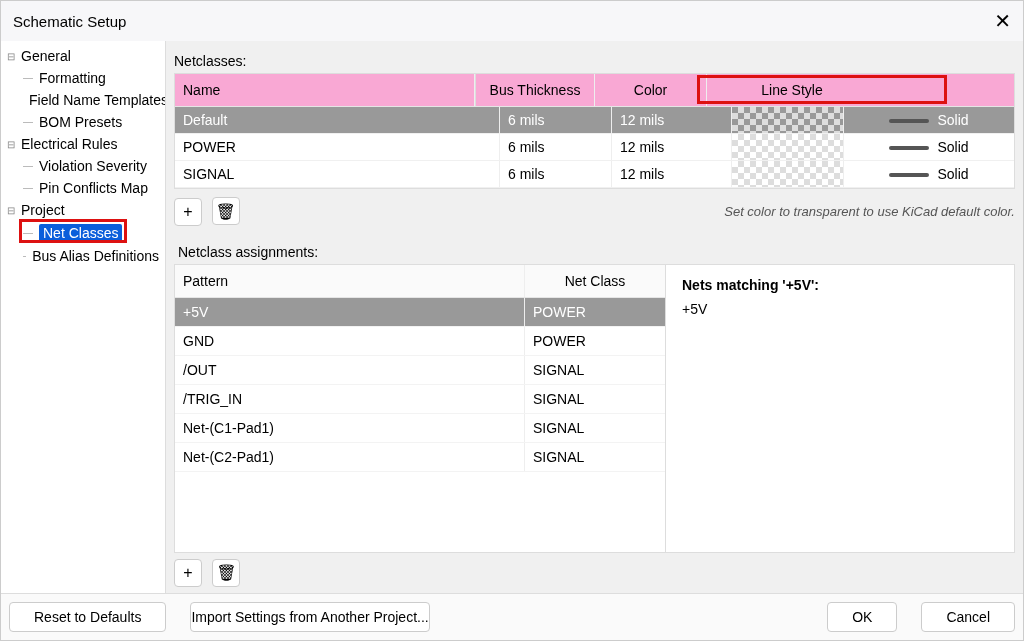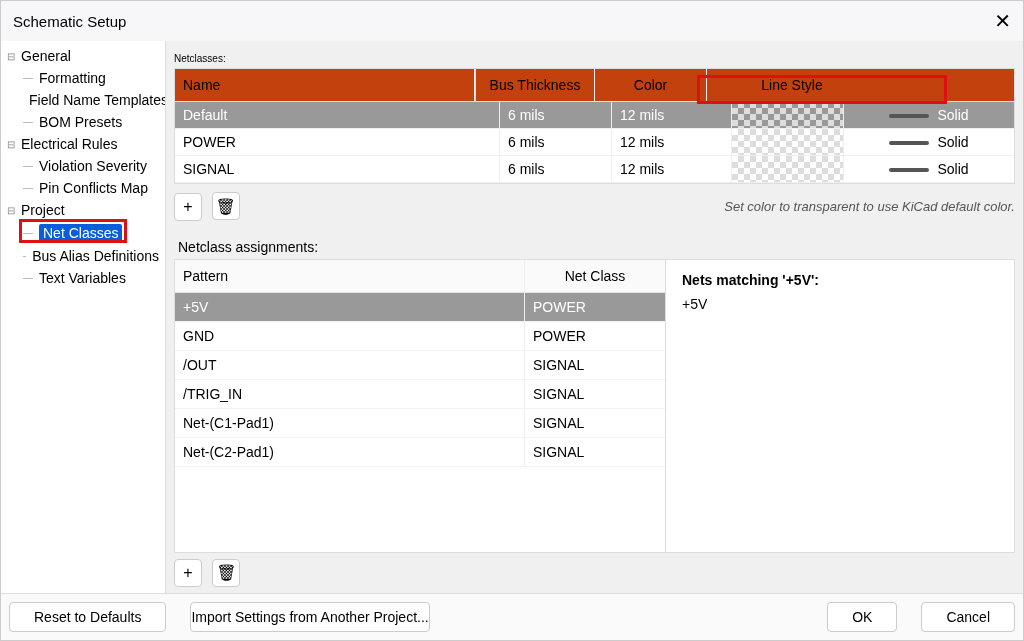--- a/index.html
+++ b/index.html
@@ -10,24 +10,24 @@
     .body { flex: 1; display: flex; overflow: hidden; }
     .sidebar { width: 195px; border-right: 1px solid #ddd; padding: 4px 0; overflow-y: auto; font-size: 14px; }
     .tree-node { padding: 3px 6px; cursor: pointer; white-space: nowrap; display: flex; align-items: center; gap: 2px; }
     .tree-toggle { width: 12px; color: #888; font-size: 10px; }
     .tree-node.child { padding-left: 22px; }
     .tree-node.child::before { content: ""; display: inline-block; width: 10px; border-top: 1px solid #bbb; margin-right: 4px; }
     .selected-node { position: relative; }
     .selected-highlight { background: #0a5edb; color: #fff; padding: 1px 4px; border-radius: 2px; }
     .red-box { position: absolute; border: 3px solid #d11; left: 18px; top: -2px; width: 108px; height: 24px; pointer-events: none; }
     .content { flex: 1; display: flex; flex-direction: column; background: #f0f0f0; }
-    .section-label { padding: 12px 8px 4px; font-size: 10px; background: #f0f0f0; }
+    .section-label { padding: 12px 8px 4px; font-size: 14px; background: #f0f0f0; }
     .grid { background: #fff; border: 1px solid #ddd; }
     .netclass-grid { display: flex; flex-direction: column; }
-    .header-row { display: flex; background: #c2410c; border-bottom: 1px solid #e5e5e5; }
+    .header-row { display: flex; background: #f9a8d4; border-bottom: 1px solid #e5e5e5; }
     .hc { padding: 8px; border-right: 1px solid #eee; font-size: 14px; text-align: center; }
     .hc.name { width: 300px; text-align: left; }
     .hc.wt { width: 112px; }
     .hc.bt { width: 120px; border-left: 1px solid #ddd; }
     .hc.color { width: 112px; }
     .hc.ls { width: 170px; border-right: none; }
     .wt-bt-box { position: absolute; border: 3px solid #d11; left: 697px; top: 75px; width: 250px; height: 29px; pointer-events: none; }
     .data-row { display: flex; font-size: 14px; border-bottom: 1px solid #f0f0f0; }
     .data-row.selected { background: #999; color: #fff; }
     .dc { padding: 5px 8px; border-right: 1px solid #eee; }
@@ -86,21 +86,20 @@
       <div class="tree-node child">Pin Conflicts Map</div>
       <div class="tree-node">
           <span class="tree-toggle">⊟</span>
           <span>Project</span>
         </div>
       <div class="tree-node child selected-node">
         <span class="selected-highlight">Net Classes</span>
         <div class="red-box"></div>
       </div>
       <div class="tree-node child">Bus Alias Definitions</div>
-      <div class="tree-node child">Text Variables</div>
     </div>
 
     <div class="content">
       <div class="section-label">Netclasses:</div>
       <div class="grid netclass-grid" style="margin:0 8px;">
         <div class="header-row">
           <div class="hc name">Name</div>
           <div class="hc bt">Bus Thickness</div>
           <div class="hc color">Color</div>
           <div class="hc ls">Line Style</div>

